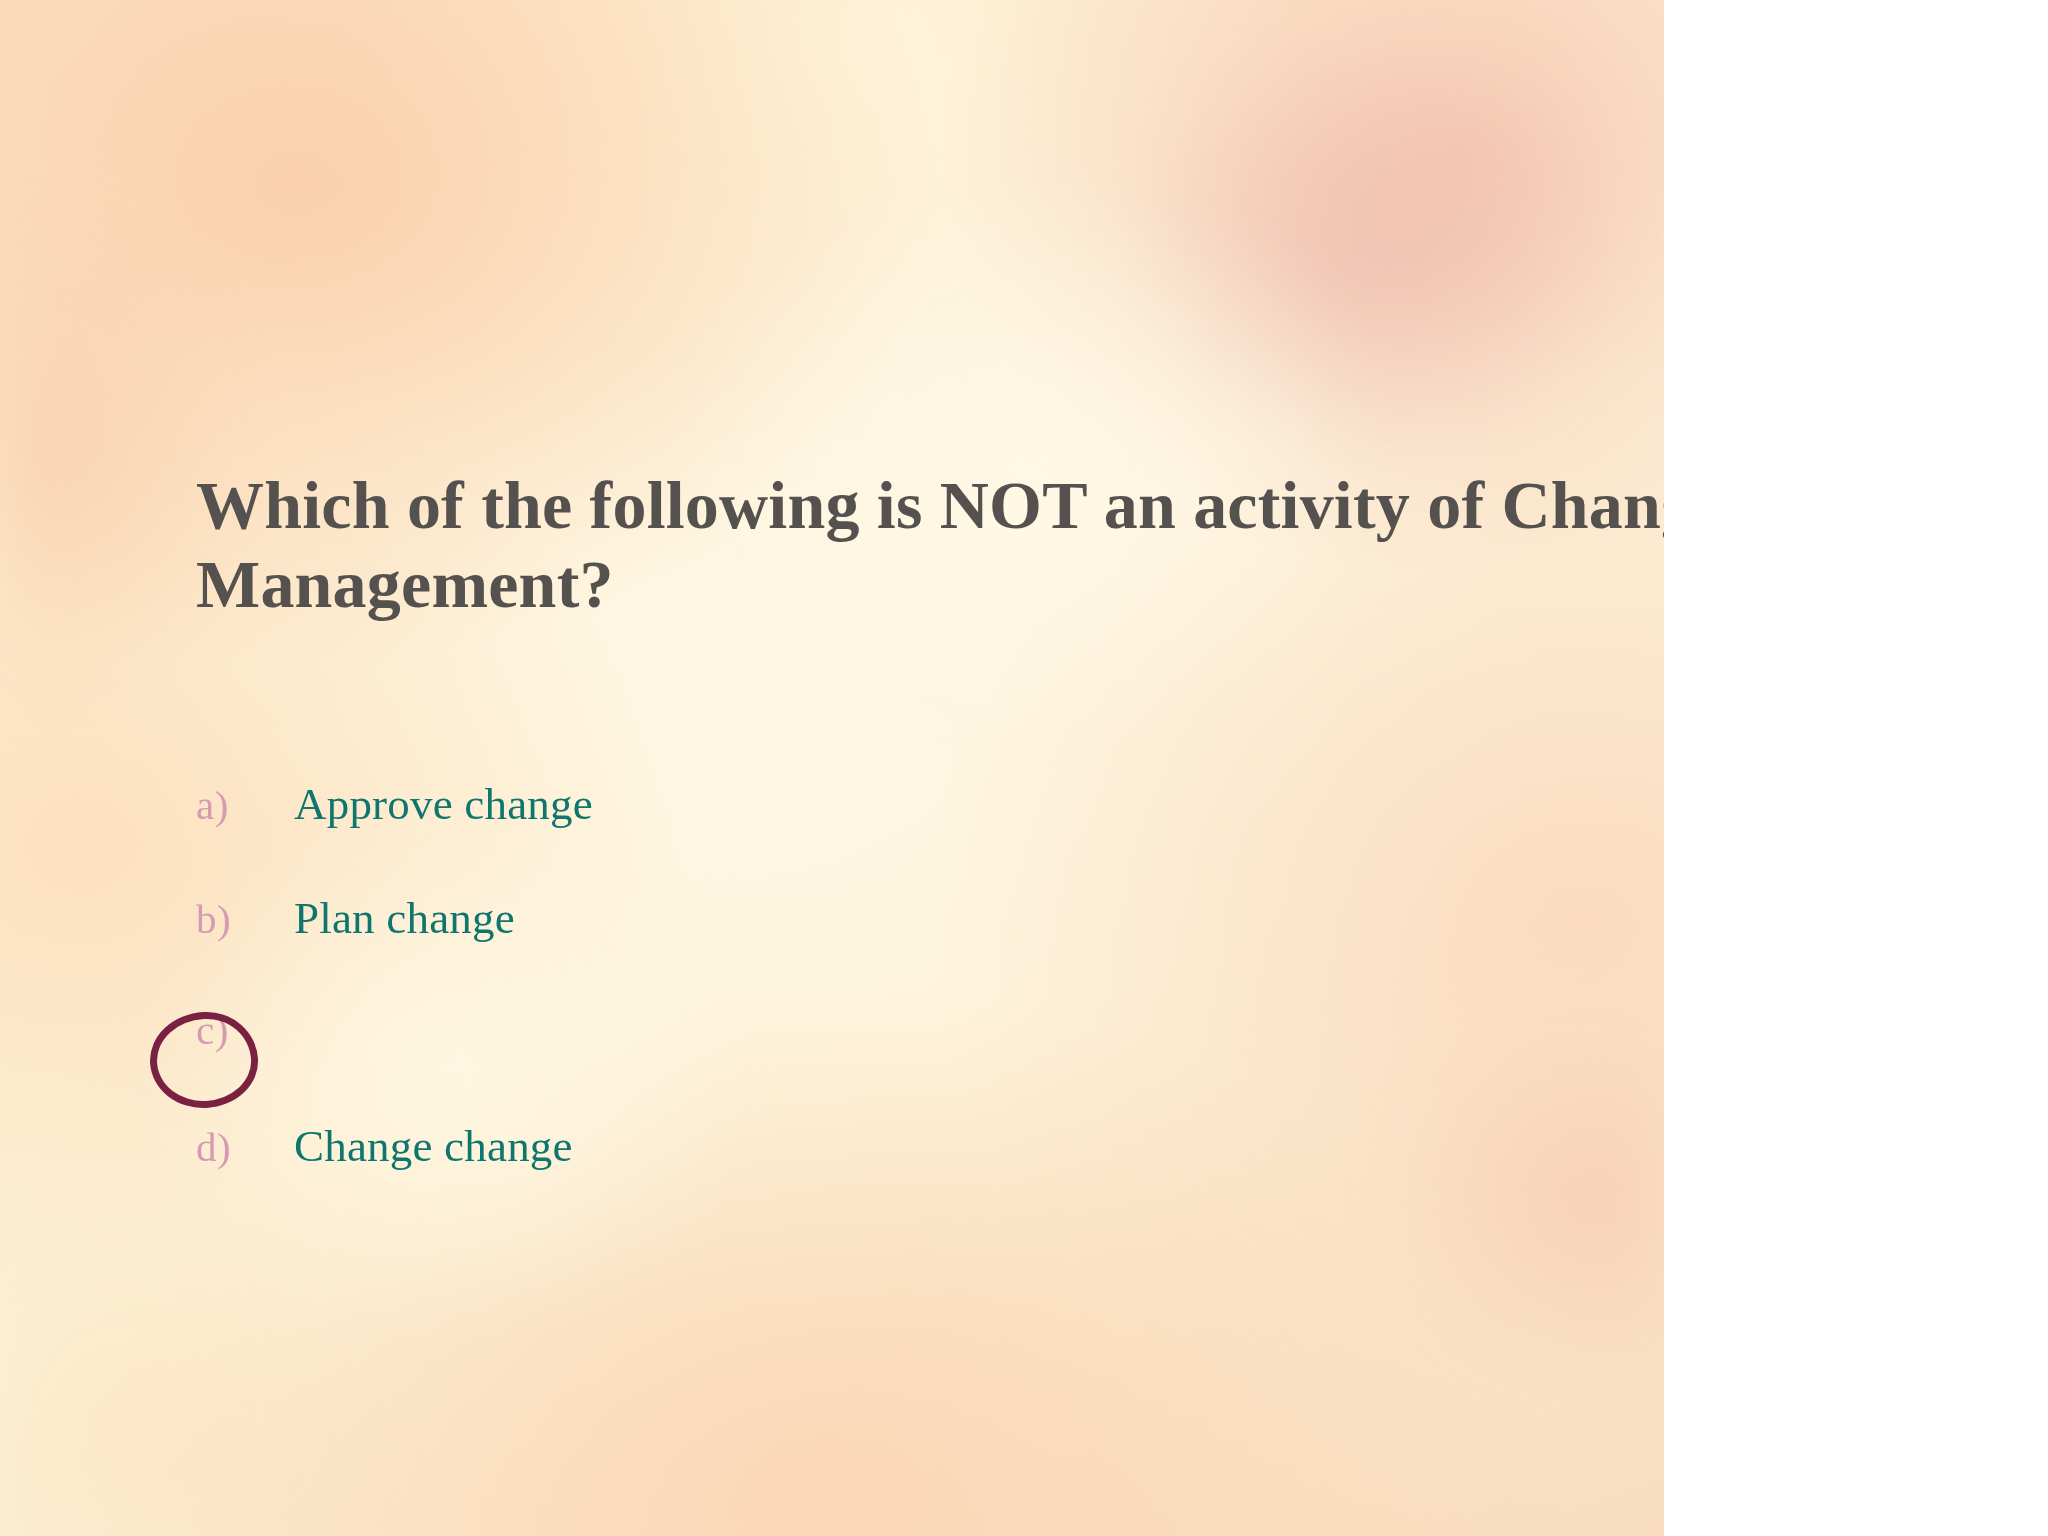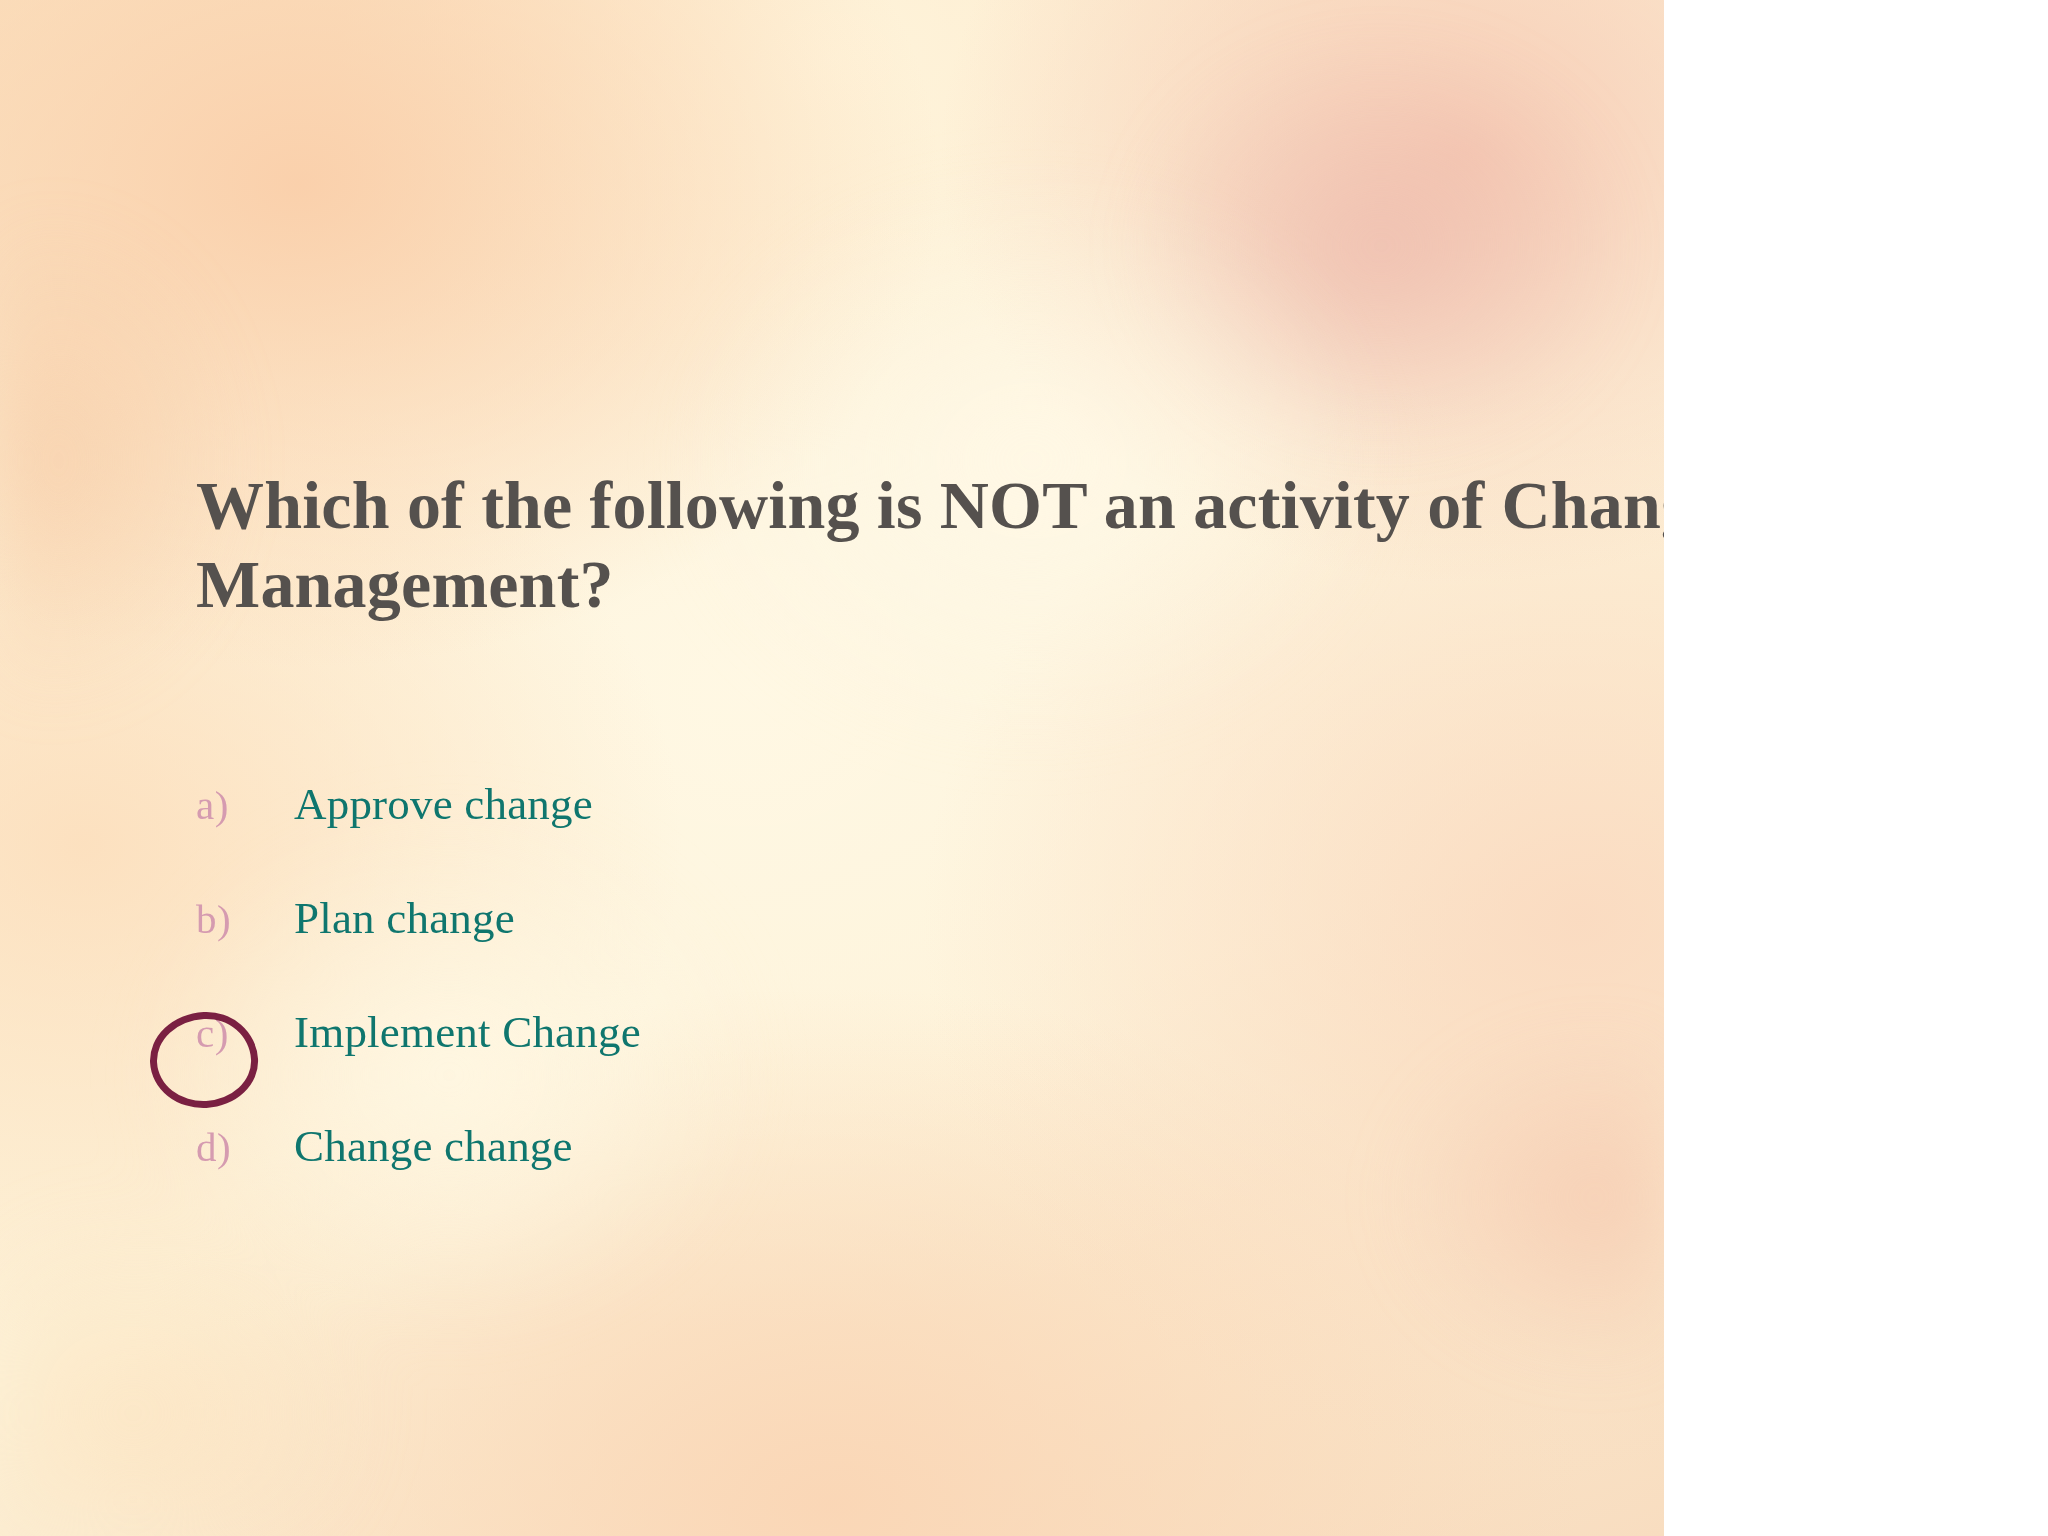--- a/index.html
+++ b/index.html
@@ -135,21 +135,20 @@
       </div>
 
       <div class="answer-row">
         <span class="answer-marker">b)</span>
         <span class="answer-text">Plan change</span>
       </div>
 
       <div class="answer-row">
         <span class="highlight-circle"></span>
         <span class="answer-marker">c)</span>
-        <span class="answer-text">Implement Change</span>
       </div>
 
       <div class="answer-row">
         <span class="answer-marker">d)</span>
         <span class="answer-text">Change change</span>
       </div>
 
     </div>
   </div>
 </div>

